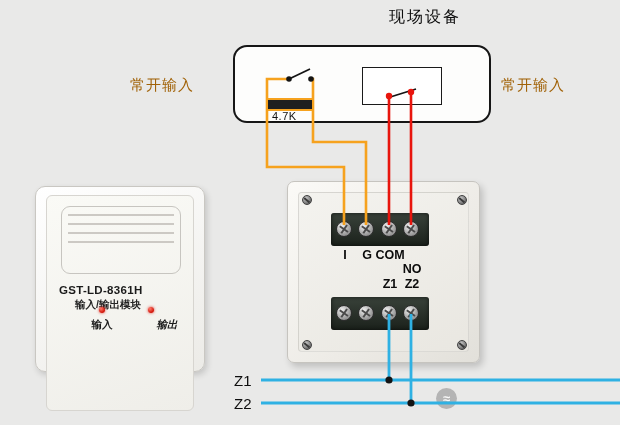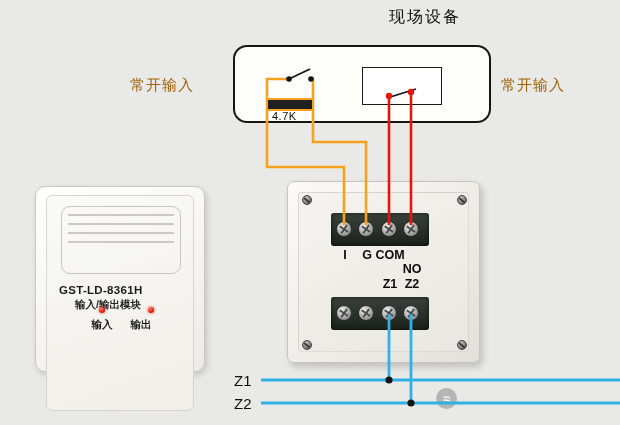--- a/index.html
+++ b/index.html
@@ -71,21 +71,21 @@
              background:repeating-linear-gradient(180deg,#ccc9c4 0 1.5px,transparent 1.5px 9px); }
   .module-model { position:absolute; left:12px; top:88px; font-size:11.5px; font-weight:bold;
                   color:#1b1b1b; letter-spacing:0.3px; }
   .module-type  { position:absolute; left:12px; top:102px; font-size:10.5px; font-weight:bold; color:#242424;margin-left:16px; }
   .led { position:absolute; top:111px; width:6px; height:6px; border-radius:50%;
          background:radial-gradient(circle at 35% 30%,#ff7a6a,#d01005 70%);
          box-shadow:0 0 3px rgba(220,20,10,0.85); }
   .led-in  { left:52px; }  .led-out { left:101px; }
   .led-label { position:absolute; top:122px; transform:translateX(-50%); font-size:10.5px;
                font-weight:bold; color:#1b1b1b; white-space:nowrap; }
-  .lbl-in { left:55px; } .lbl-out { left:94px; }
+  .lbl-in { left:55px; } .lbl-out { left:120px;font-style:italic; }
 
   
   .zline-label { position:absolute; font-size:15px; color:#0e0e0e; }
   .z1-label { left:234px; top:372px; }
   .z2-label { left:234px; top:395px; }
 
   
   .watermark { position:absolute; left:436px; top:388px; display:flex; align-items:center;
                gap:5px; opacity:0.85; }
   .wm-logo { width:21px; height:21px; border-radius:50%; background:#ababab; color:#fdfdfd;

